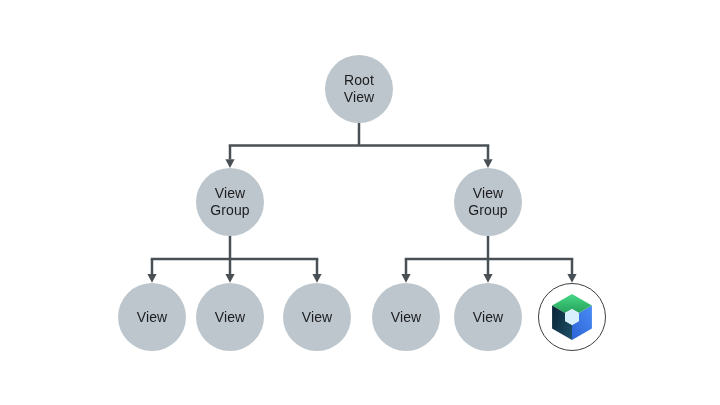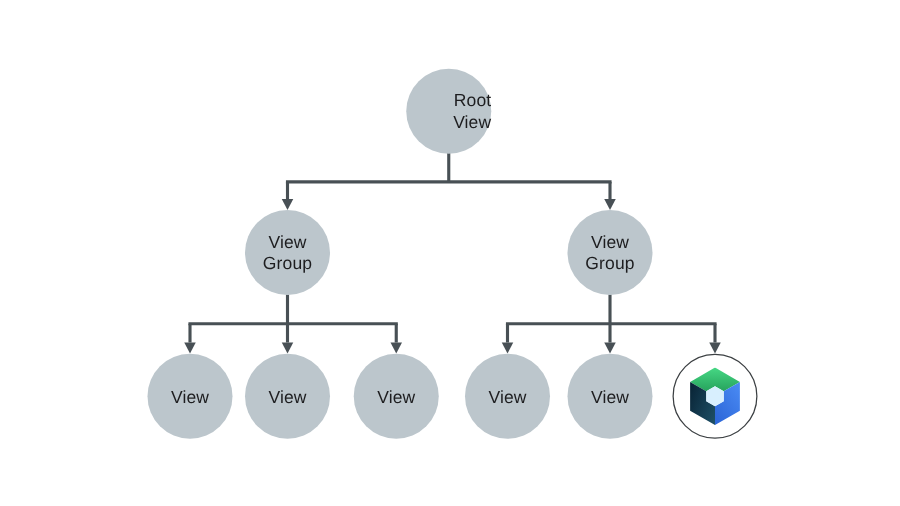--- a/index.html
+++ b/index.html
@@ -74,21 +74,21 @@
       <path d="M488,259 V274"></path>
       <path d="M572,259 V274"></path>
     </g>
     <g fill="#485055" stroke="none">
       <path d="M401.4,274 L410.6,274 L406,282.7 Z"></path>
       <path d="M483.4,274 L492.6,274 L488,282.7 Z"></path>
       <path d="M567.4,274 L576.6,274 L572,282.7 Z"></path>
     </g>
   </svg>
 
-  <div class="node" style="left:325px;top:55px;align-items:flex-end;">
+  <div class="node" style="left:325px;top:55px;">
     <span>Root</span>
     <span>View</span>
   </div>
 
   <div class="node" style="left:196px;top:168px;">
     <span>View</span>
     <span>Group</span>
   </div>
 
   <div class="node" style="left:454px;top:168px;">

